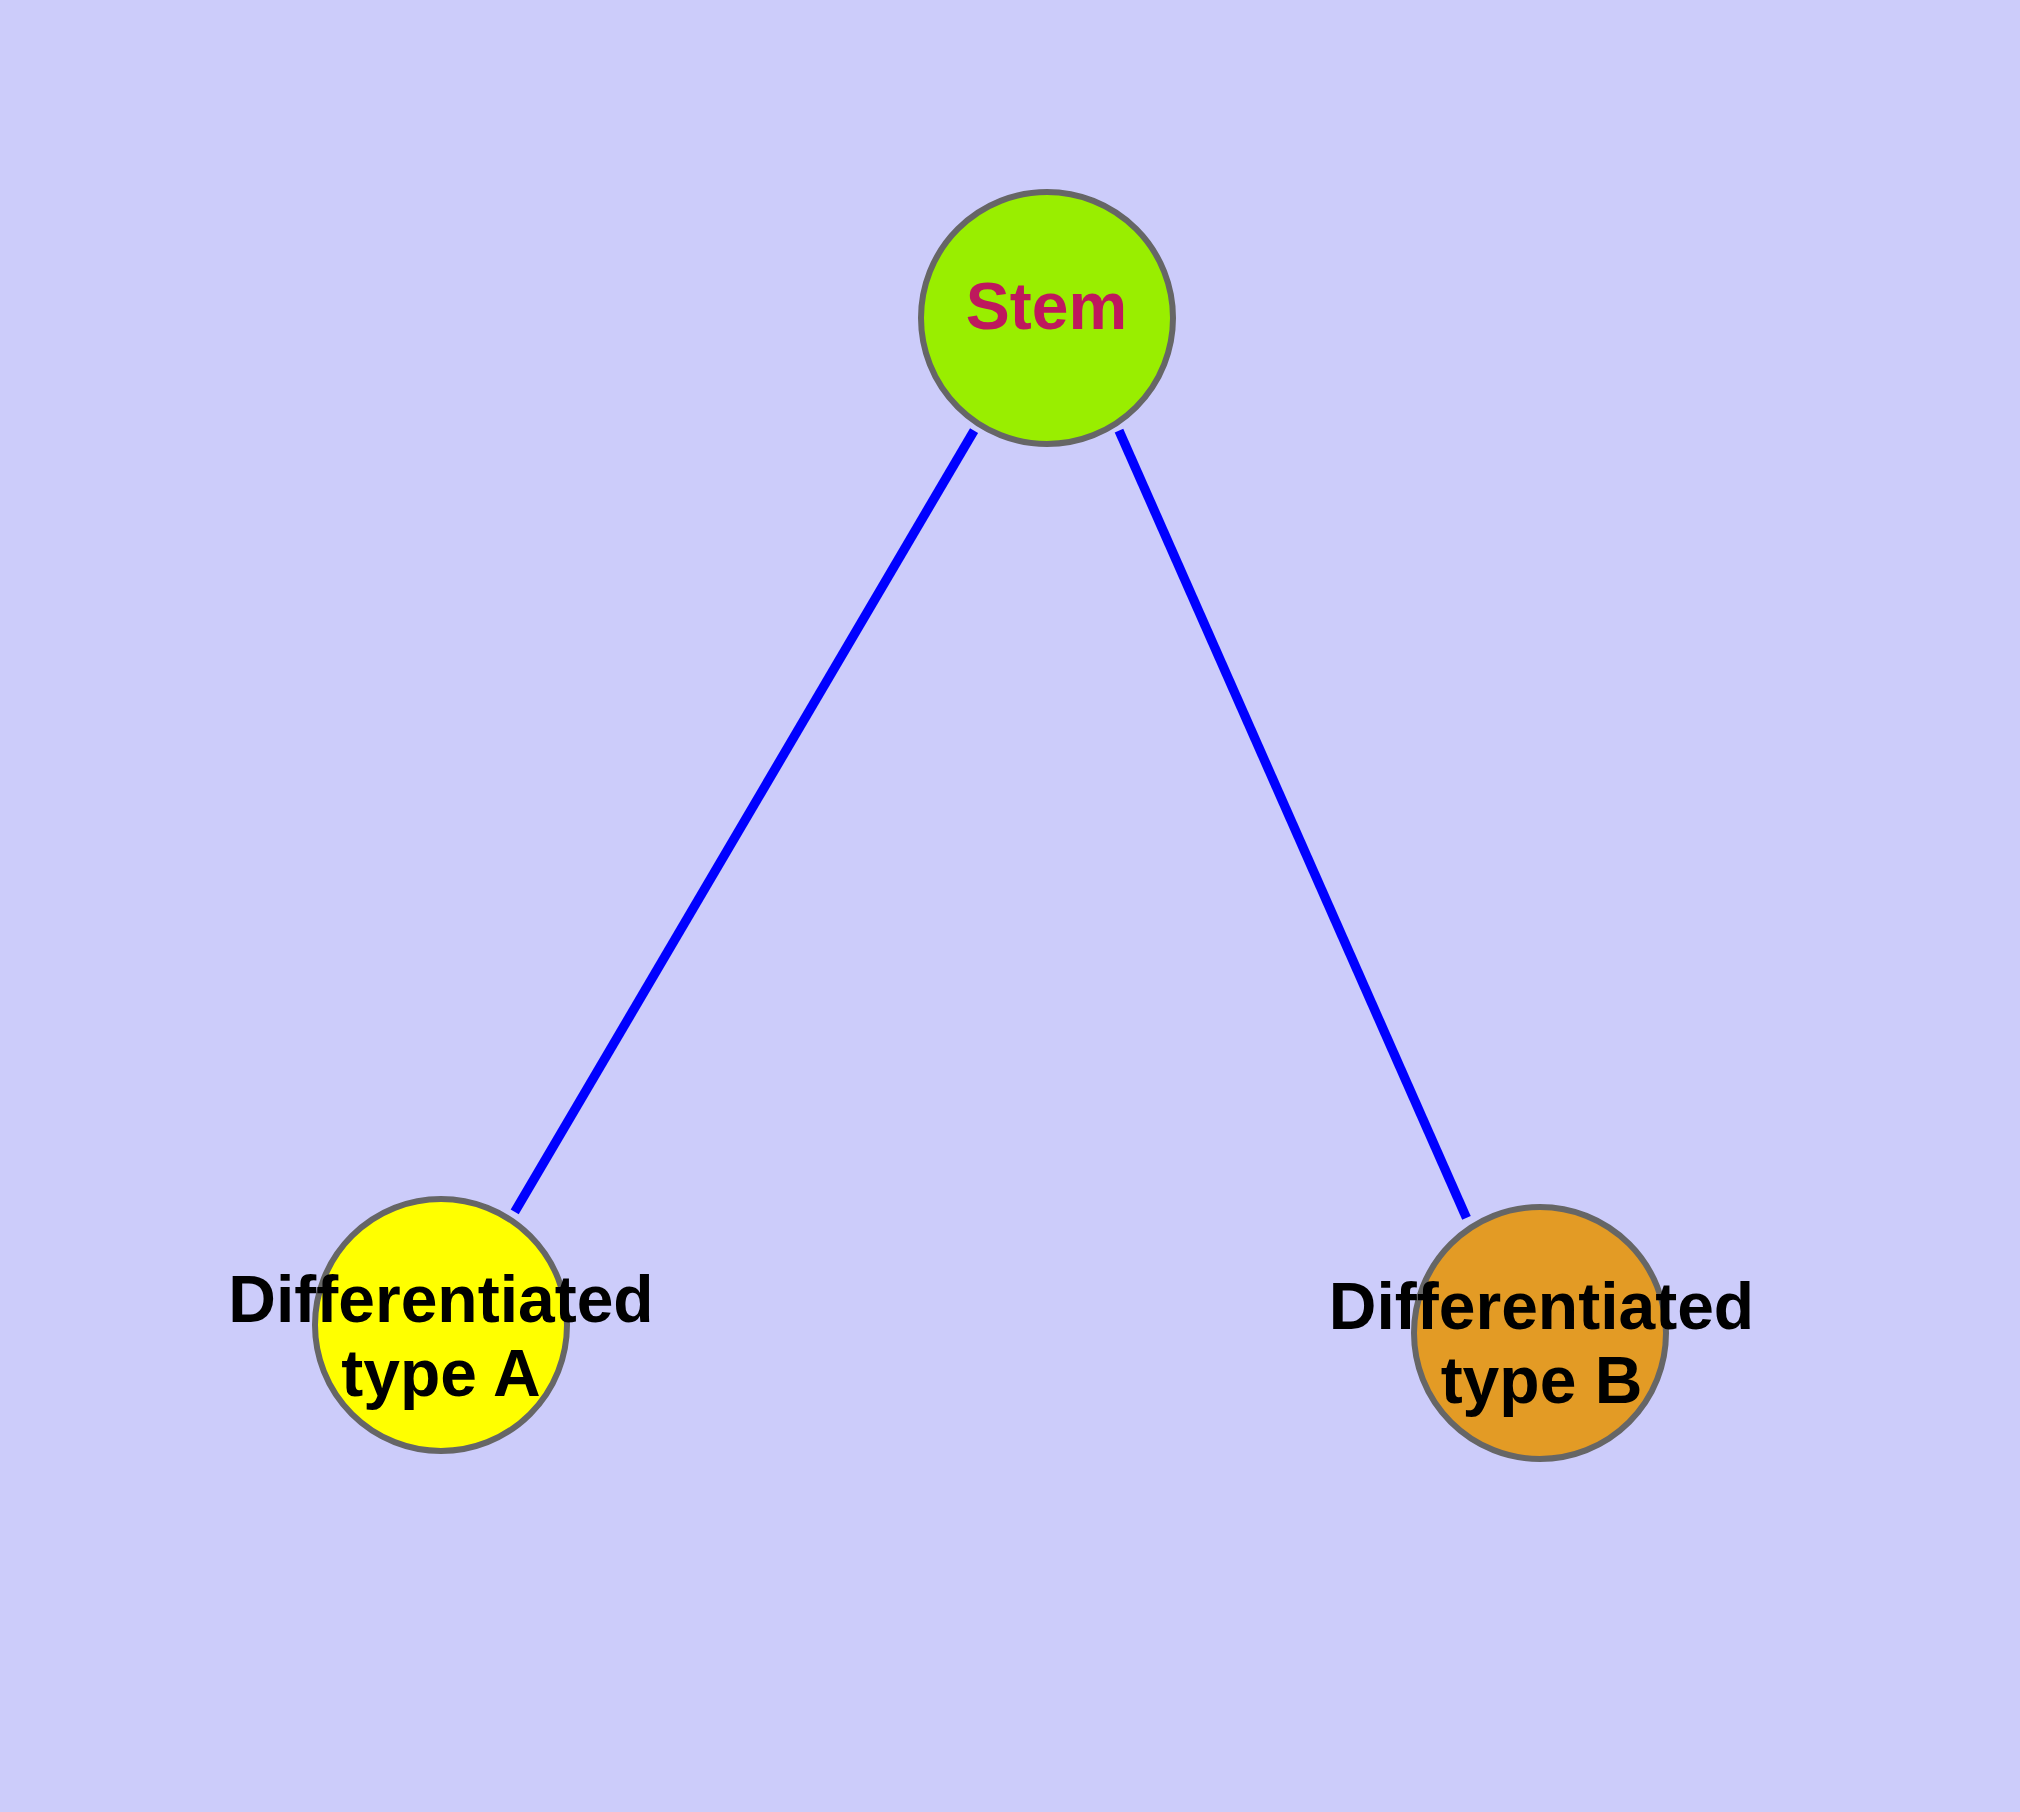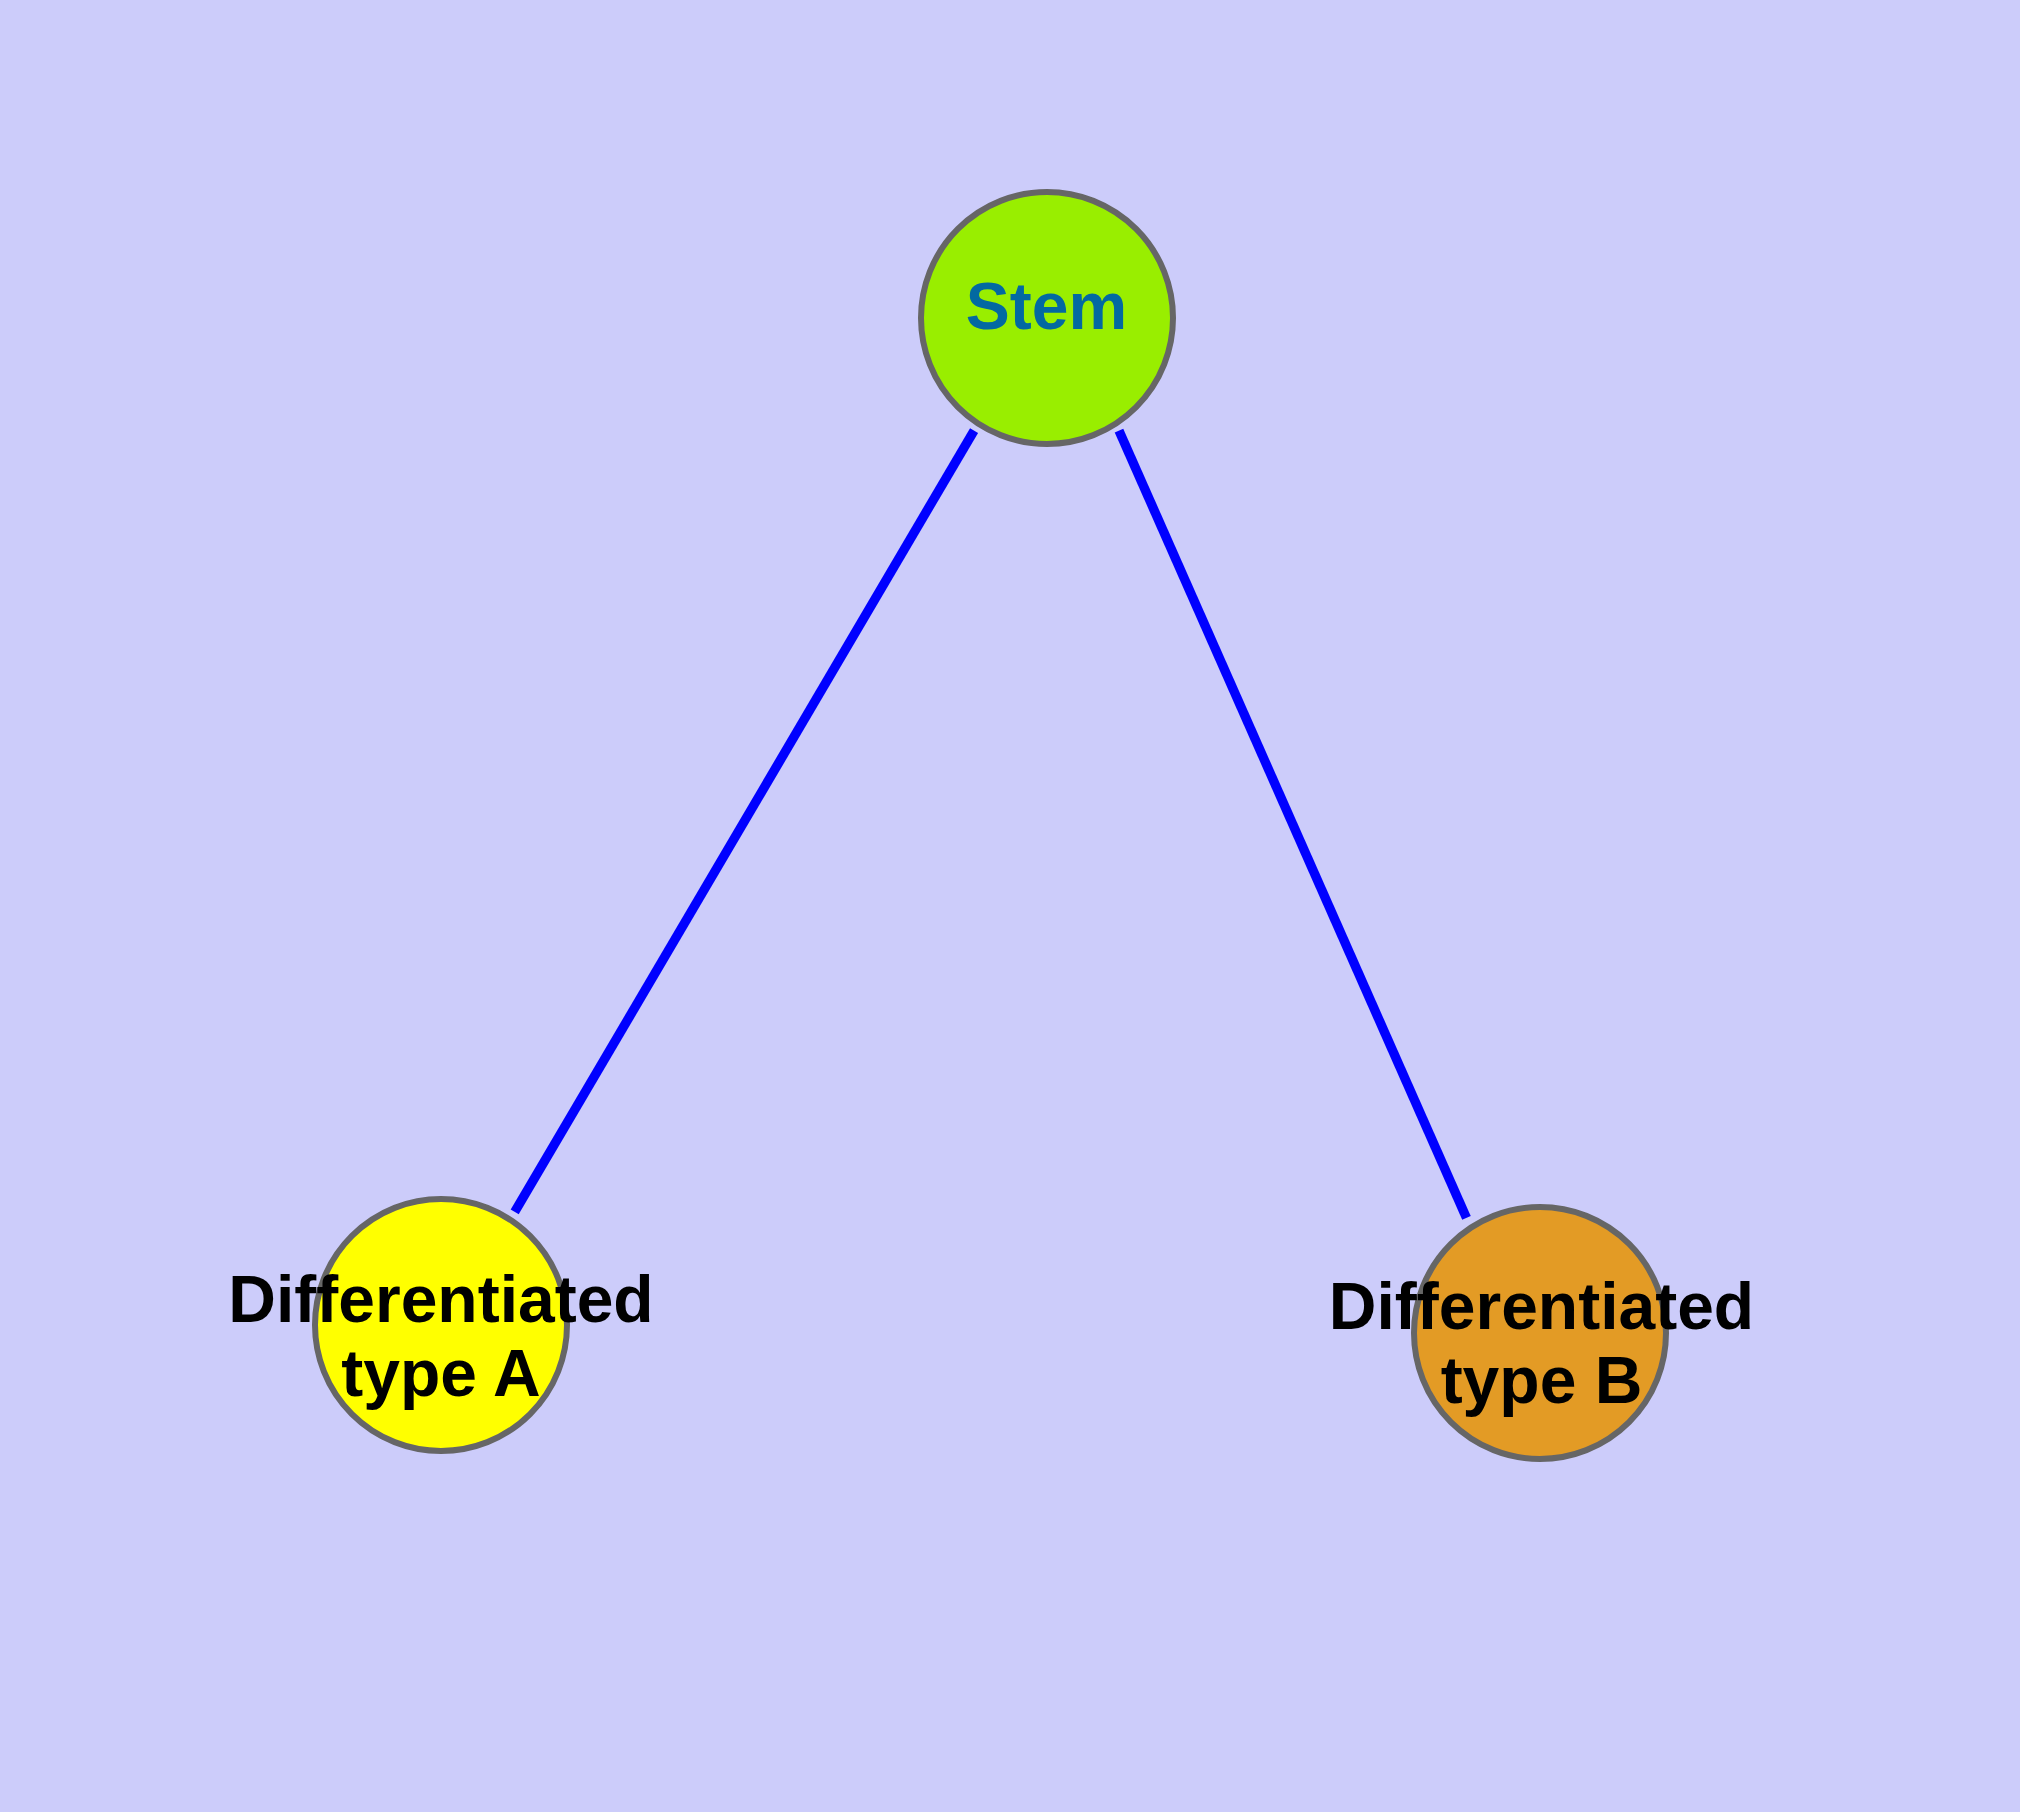--- a/index.html
+++ b/index.html
@@ -89,16 +89,16 @@
   </svg>
 
   <div id="node-diff-a" class="node" style="left: 312px; top: 1196px; width: 258px; height: 258px; background: rgb(255, 255, 0); border-color: rgb(102, 102, 102);"></div>
   <div id="node-diff-b" class="node" style="left: 1411px; top: 1204px; width: 258px; height: 258px; background: rgb(227, 155, 37); border-color: rgb(102, 102, 102);"></div>
   <div id="node-stem" class="node" style="left: 918px; top: 189px; width: 258px; height: 258px; background: rgb(153, 238, 0); border-color: rgb(102, 102, 102);"></div>
 
   <div id="label-diff-a" class="node-label" style="color: rgb(0, 0, 0);">Differentiated
 type A</div>
   <div id="label-diff-b" class="node-label" style="color: rgb(0, 0, 0);">Differentiated
 type B</div>
-  <div id="label-stem" class="node-label" style="color: #0369a1;">Stem</div>
+  <div id="label-stem" class="node-label" style="color: #be185d;">Stem</div>
 
 </div>
 
 
 </body></html>

